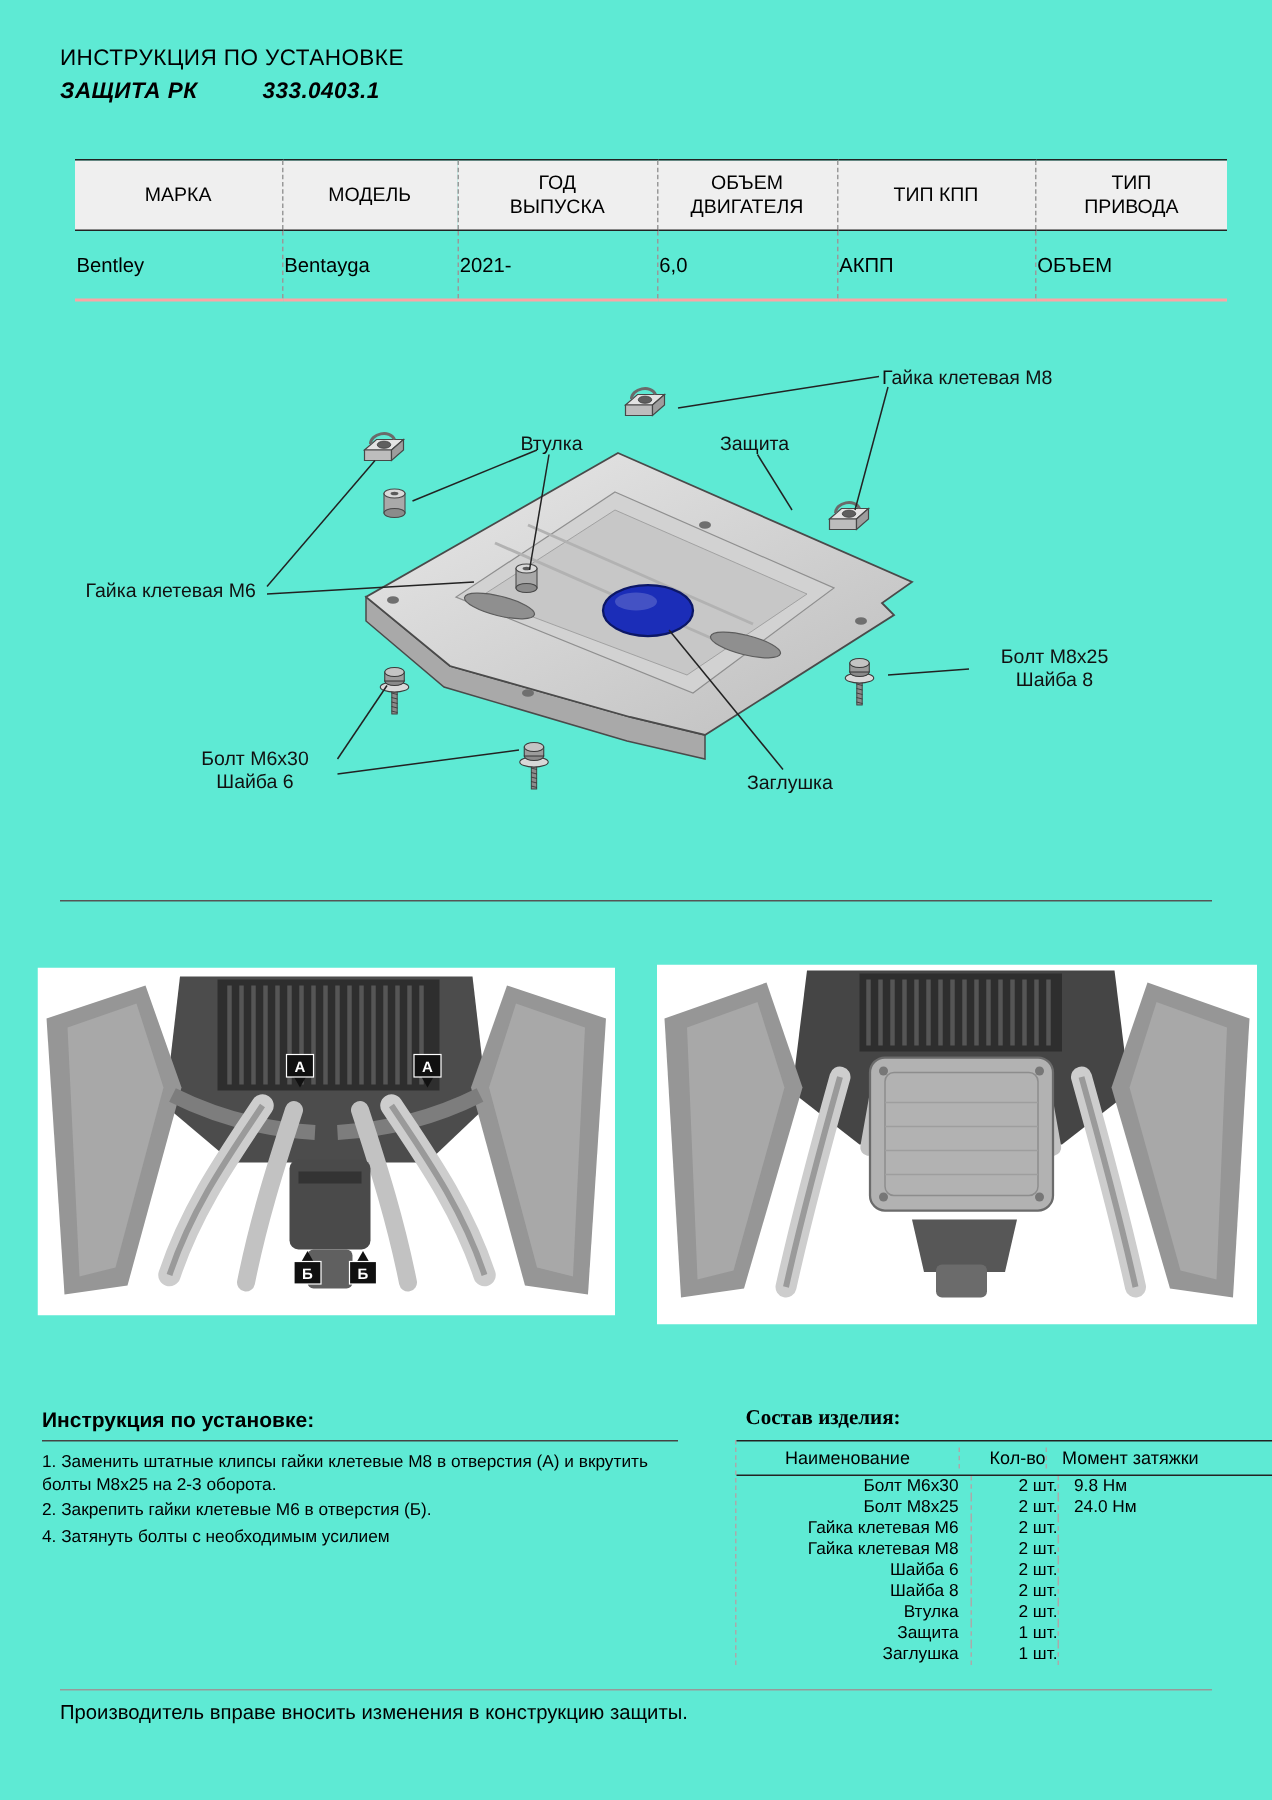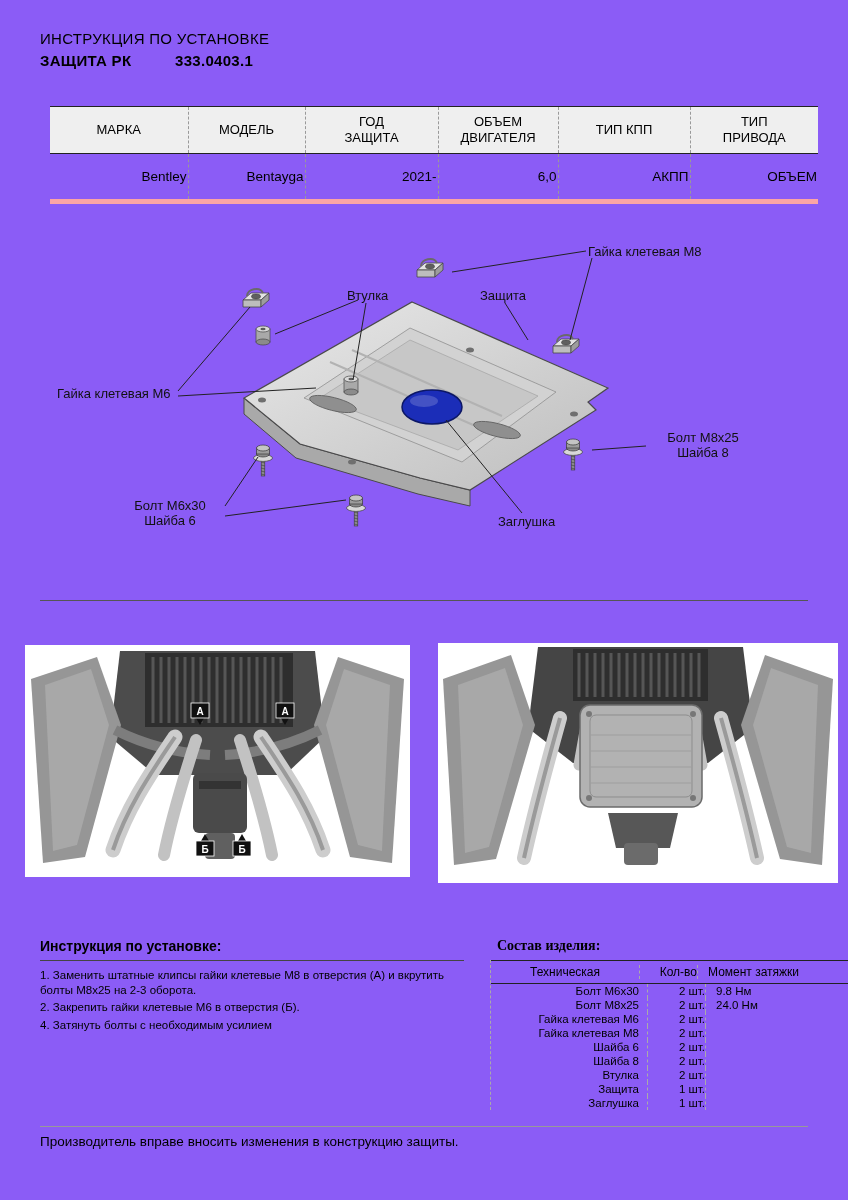--- a/index.html
+++ b/index.html
@@ -1,41 +1,41 @@
 <!DOCTYPE html>
 <html><head>
 <meta charset="utf-8">
 <style>
   html,body{margin:0;padding:0;background:#fff;}
   .page{
-    position:relative;width:848px;height:1200px;background:#8b5cf6;overflow:hidden;
+    position:relative;width:848px;height:1200px;background:#5eead4;overflow:hidden;
     font-family:"Liberation Sans","DejaVu Sans",sans-serif;color:#000;
   }
   
   .hdr{position:absolute;left:40px;top:30px;}
   .hdr-title{font-size:15px;letter-spacing:.3px;}
-  .hdr-sub{margin-top:5px;font-size:15px;font-weight:bold;letter-spacing:.3px;}
+  .hdr-sub{margin-top:5px;font-size:15px;font-weight:bold;letter-spacing:.3px;font-style:italic;}
   .hdr-product{display:inline-block;width:135px;}
   
   .spec{position:absolute;left:50px;top:106px;width:768px;border-collapse:collapse;table-layout:fixed;}
   .spec th{background:#efefef;font-weight:normal;font-size:13px;height:44px;text-align:center;
            vertical-align:middle;white-space:pre-line;border-top:1px solid #222;border-bottom:1px solid #222;line-height:16px;}
-  .spec td{height:43px;text-align:right;vertical-align:middle;font-size:13.5px;border-bottom:5px solid #fca5a5;}
+  .spec td{height:43px;text-align:left;vertical-align:middle;font-size:13.5px;border-bottom:2px solid #fca5a5;}
   .spec th + th,.spec td + td{border-left:1px dashed #999;}
   
   .diagram-svg{position:absolute;left:0;top:230px;width:848px;height:380px;}
   .lbl{position:absolute;font-size:13px;color:#111;white-space:nowrap;z-index:5;line-height:15px;}
   .lbl-c{text-align:center;}
   
   .mid-rule{position:absolute;left:40px;top:600px;width:768px;border-top:1px solid #555;}
   
   .photo{position:absolute;}
   .photo svg{display:block;width:100%;height:100%;}
   
-  .instr{position:absolute;left:40px;top:938px;width:424px;}
+  .instr{position:absolute;left:28px;top:938px;width:424px;}
   .instr-h{font-size:14px;font-weight:bold;}
   .instr-rule{border-top:1px solid #444;margin:6px 0 7px;}
   .step{margin:0 0 3px;font-size:11.5px;line-height:14.5px;}
   
   .comp{position:absolute;left:490px;top:938px;width:358px;}
   .comp-h{font-size:14px;font-weight:bold;padding-left:7px;font-family:Liberation Serif, serif;}
   .comp-table{margin-top:6px;border-left:1px dashed #aaa;}
   .comp-head{display:flex;border-top:1px solid #222;border-bottom:1px solid #222;padding:4px 0;font-size:12px;}
   .comp-row{display:flex;font-size:11.5px;line-height:14px;}
   .cn{width:148px;}
@@ -68,21 +68,21 @@
         <col style="width:133px">
       <col style="width:120px">
         <col style="width:132px">
         <col style="width:128px">
     </colgroup>
     <thead>
       <tr>
         <th>МАРКА</th>
         <th>МОДЕЛЬ</th>
         <th>ГОД
-ЗАЩИТА</th>
+ВЫПУСКА</th>
         <th>ОБЪЕМ
 ДВИГАТЕЛЯ</th>
         <th>ТИП КПП</th>
         <th>ТИП
 ПРИВОДА</th>
       </tr>
     </thead>
     <tbody>
       <tr>
         <td>Bentley</td>
@@ -266,21 +266,21 @@
     <div class="instr-rule"></div>
     <p class="step">1. Заменить штатные клипсы гайки клетевые М8 в отверстия (А) и вкрутить болты М8х25 на 2-3 оборота.</p>
     <p class="step">2. Закрепить гайки клетевые М6 в отверстия (Б).</p>
     <p class="step">4. Затянуть болты с необходимым усилием</p>
   </div>
 
   <div class="comp">
     <div class="comp-h">Состав изделия:</div>
     <div class="comp-table">
       <div class="comp-head">
-        <div class="cn">Техническая</div>
+        <div class="cn">Наименование</div>
         <div class="cq">Кол-во</div>
         <div class="ct">Момент затяжки</div>
       </div>
       <div class="comp-row">
         <div class="cn rn">Болт М6х30</div>
         <div class="cq">2 шт.</div>
         <div class="ct">9.8 Нм</div>
       </div>
       <div class="comp-row">
         <div class="cn rn">Болт М8х25</div>

